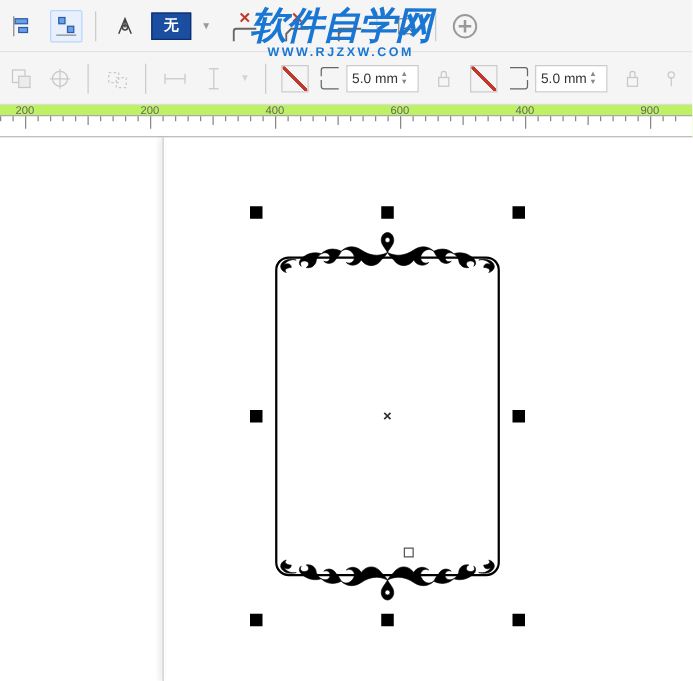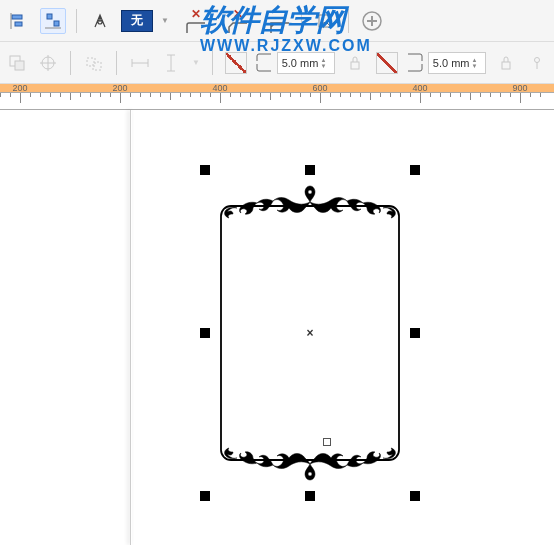--- a/index.html
+++ b/index.html
@@ -7,41 +7,41 @@
   .toolbar { background: #f5f5f5; border-bottom: 1px solid #ddd; padding: 4px 6px; display: flex; align-items: center; gap: 8px; height: 42px; }
   .toolbar2 { background: #f5f5f5; border-bottom: 1px solid #ddd; padding: 4px 6px; display: flex; align-items: center; gap: 10px; height: 42px; }
   .tool-btn { width: 26px; height: 26px; display: flex; align-items: center; justify-content: center; border: 1px solid transparent; border-radius: 2px; cursor: pointer; }
   .tool-btn:hover, .tool-btn.on { background: #e8f0fe; border-color: #b8d4ff; }
   .sep { width: 1px; height: 24px; background: #ccc; margin: 0 2px; }
   .fill-btn { background: #1b4ea0; color: #fff; font-size: 12px; width: 32px; height: 22px; display: flex; align-items: center; justify-content: center; border: 1px solid #0a2f6b; cursor: pointer; font-weight: bold; }
   .dropdown-caret { font-size: 8px; color: #999; }
   .num-input { width: 58px; height: 22px; border: 1px solid #ccc; background: #fff; padding: 0 4px; font-size: 11px; display: flex; align-items: center; justify-content: flex-start; }
   .spinner { display: flex; flex-direction: column; font-size: 6px; line-height: 6px; color: #888; margin-left: 2px; }
   .faded { opacity: 0.35; }
-  .ruler-area { position: relative; height: 26px; background: #fdba74; }
+  .ruler-area { position: relative; height: 26px; background: #bef264; }
   .ruler { position: absolute; left: 0; top: 8px; right: 0; height: 18px; background: #fff; border-top: 1px solid #aaa; border-bottom: 1px solid #aaa; }
   .tick { position: absolute; top: 0; width: 1px; background: #888; }
   .tick.minor { height: 4px; }
   .tick.mid { height: 7px; }
   .tick.major { height: 10px; }
   .tick-label { position: absolute; top: -10px; font-size: 9px; color: #666; transform: translateX(-50%); }
   .canvas { position: absolute; left: 0; top: 110px; right: 0; bottom: 0; background: #fff; }
   .page-edge { position: absolute; left: 130px; top: 0; bottom: 0; width: 2px; border-left: 1px solid #ccc; box-shadow: -2px 0 4px rgba(0,0,0,0.15); }
   .selection { position: absolute; left: 205px; top: 60px; width: 210px; height: 326px; }
   .handle { position: absolute; width: 10px; height: 10px; background: #000; }
   .h-tl { left: -5px; top: -5px; } .h-tr { right: -5px; top: -5px; }
   .h-bl { left: -5px; bottom: -5px; } .h-br { right: -5px; bottom: -5px; }
   .h-tc { left: 50%; top: -5px; margin-left: -5px; } .h-bc { left: 50%; bottom: -5px; margin-left: -5px; }
   .h-ml { left: -5px; top: 50%; margin-top: -5px; } .h-mr { right: -5px; top: 50%; margin-top: -5px; }
   .center-x { position: absolute; left: 50%; top: 50%; transform: translate(-50%,-50%); font-size: 12px; font-weight: bold; }
   .frame-outer { position: absolute; left: 12px; top: 30px; width: 186px; height: 266px; }
   .node-marker { position: absolute; width: 8px; height: 8px; border: 1px solid #555; background: #fff; }
   .watermark { position: absolute; left: 200px; top: 0px; pointer-events: none; }
   .wm1 { font-size: 30px; font-weight: 900; color: #1976d2; letter-spacing: -1px; font-style: italic; font-family: "Microsoft YaHei", sans-serif; }
-  .wm2 { font-size: 16px; font-weight: 700; color: #1976d2; letter-spacing: 2px; text-align: center; margin-top: -4px; }
+  .wm2 { font-size: 10px; font-weight: 700; color: #1976d2; letter-spacing: 2px; text-align: center; margin-top: -4px; }
   .x-red { color: #c0392b; font-weight: bold; font-size: 12px; }
   .swatch-none { width: 22px; height: 22px; border: 1px solid #ccc; background: linear-gradient(to top right, transparent 45%, #c0392b 45%, #c0392b 55%, transparent 55%); }
   svg { display: block; }
 </style>
 </head>
 <body>
 
 <div class="toolbar">
   <div class="tool-btn">
     <svg width="18" height="18" viewBox="0 0 18 18">

